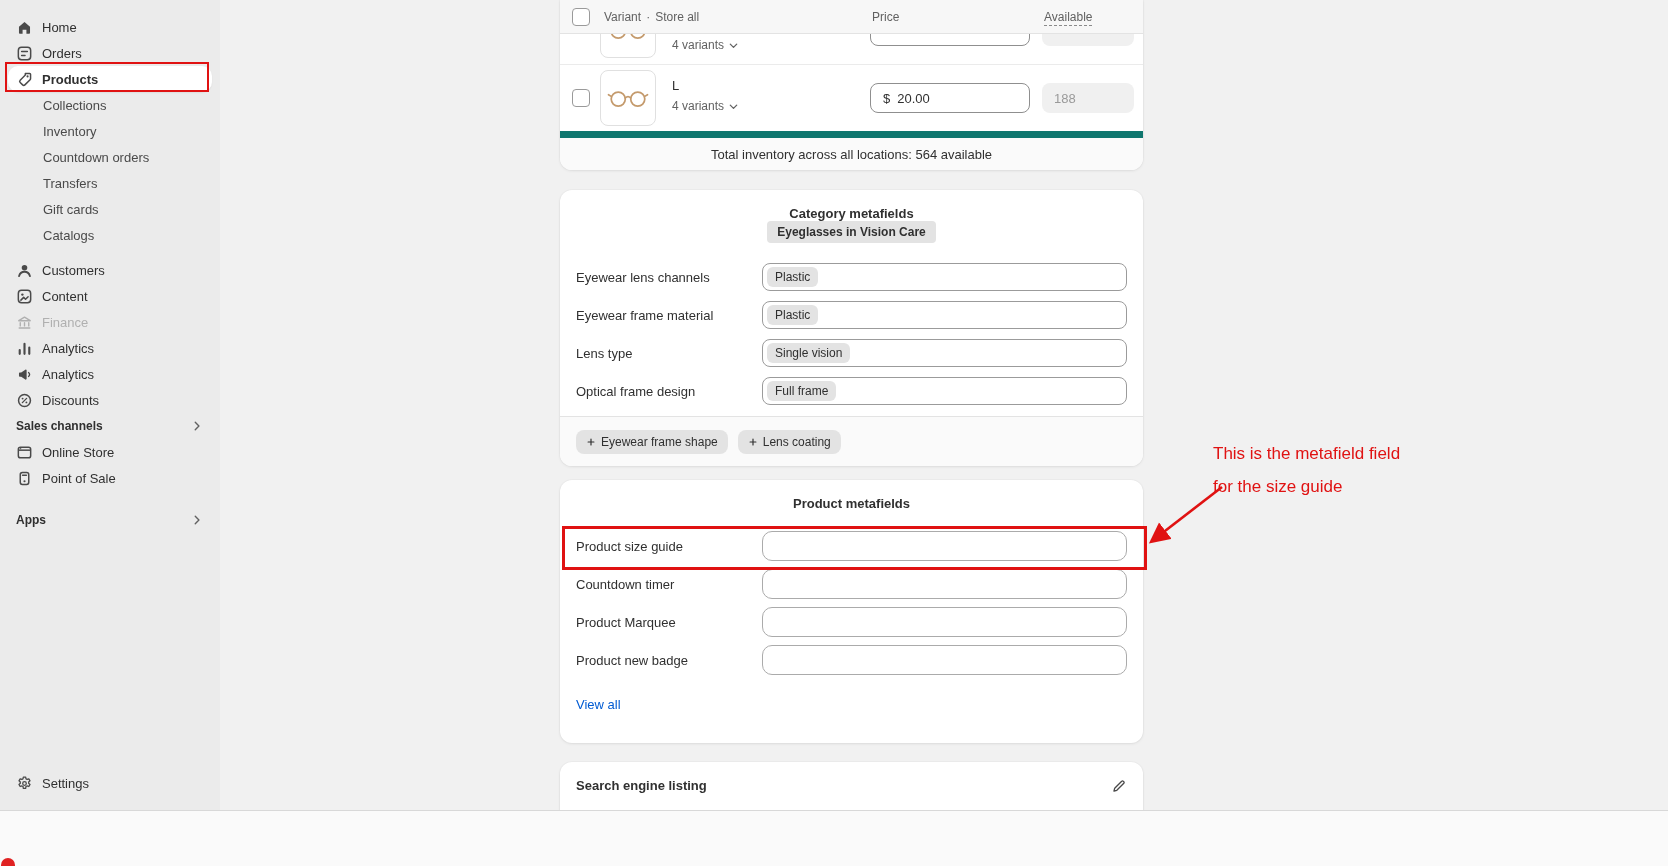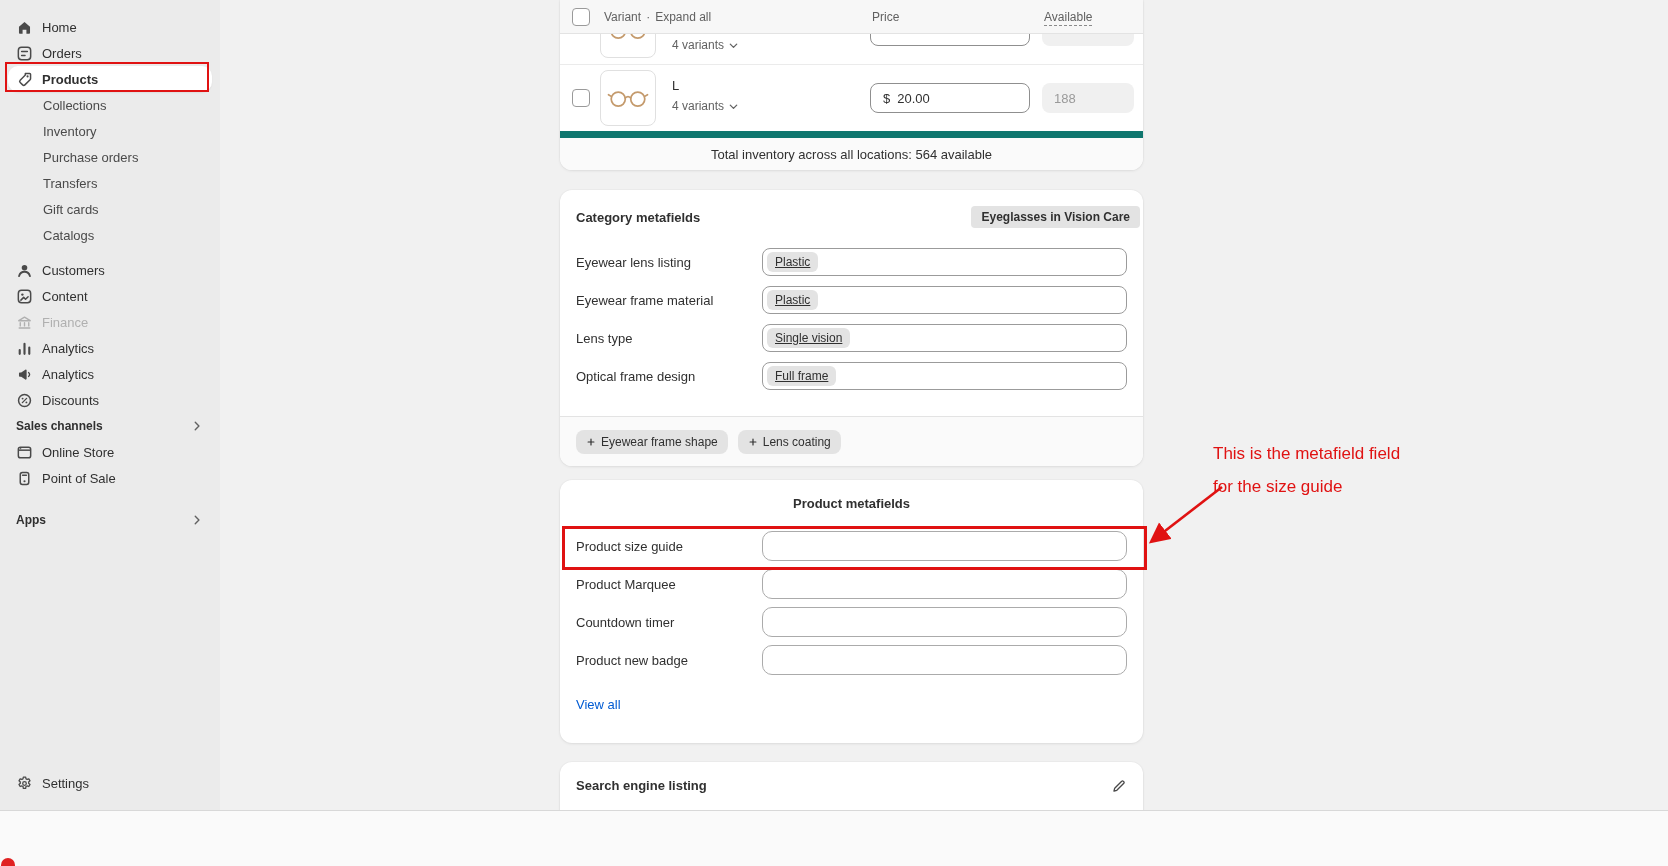--- a/index.html
+++ b/index.html
@@ -65,28 +65,28 @@
   .price-input{position:absolute;left:310px;width:160px;height:30px;border:1px solid #8f8f8f;border-radius:8px;background:#fff;display:flex;align-items:center;gap:7px;padding:0 12px;font-size:13px;}
   .price-input input{border:none;outline:none;width:100%;font:inherit;color:var(--text);background:transparent;}
   .vrow.partial .price-input{top:-18px;}
   .vrow.full .price-input{top:18px;}
   .avail-box{position:absolute;left:482px;width:92px;height:30px;border-radius:8px;background:#f0f0f0;color:#9a9a9a;display:flex;align-items:center;padding:0 12px;font-size:13px;}
   .vrow.partial .avail-box{top:-18px;}
   .vrow.full .avail-box{top:18px;}
   .vfooter{height:39px;background:#fafafa;border-top:7px solid #0f766e;border-radius:0 0 12px 12px;display:flex;align-items:center;justify-content:center;font-size:13px;color:var(--text);}
   
   .card-category{top:190px;height:276px;display:flex;flex-direction:column;}
-  .card-head{display:flex;align-items:center;justify-content:space-between;padding:16px 3px 0 16px;}
+  .card-head{display:flex;align-items:center;justify-content:space-between;padding:16px 16px 0 16px;flex-direction:column;}
   .card-title{font-size:13px;font-weight:700;color:var(--text);}
   .badge{background:var(--chip);border-radius:4px;padding:4px 10px;font-size:12px;font-weight:600;color:var(--text);}
   .mf-rows{padding:20px 16px 0 16px;}
   .mf-row{display:grid;grid-template-columns:186px 1fr;align-items:center;}
   .card-category .mf-row{margin-bottom:10px;}
   .mf-label{font-size:13px;color:var(--text);}
-  .tag-input{height:28px;border:1px solid #9b9b9b;border-radius:8px;background:#fff;display:flex;align-items:center;padding:0 4px;text-decoration:underline;}
+  .tag-input{height:28px;border:1px solid #9b9b9b;border-radius:8px;background:#fff;display:flex;align-items:center;padding:0 4px;}
   .tag{background:var(--chip);border-radius:6px;padding:3px 8px;font-size:12px;color:var(--text);}
   .card-foot{margin-top:auto;height:50px;background:#fafafa;border-top:1px solid #e3e3e3;border-radius:0 0 12px 12px;display:flex;align-items:center;gap:10px;padding:4px 16px;}
   .add-btn{display:inline-flex;align-items:center;gap:5px;background:var(--chip);border:none;border-radius:8px;height:24px;padding:0 10px;font-size:12px;font-weight:500;color:var(--text);font-family:inherit;}
   .add-btn svg{width:10px;height:10px;}
   
   .card-product{top:480px;height:263px;padding:16px 16px 0 16px;}
   .card-product .card-title{margin-bottom:20px;text-align:center;}
   .card-product .mf-row{margin-bottom:8px;}
   .text-field{height:30px;width:100%;border:1px solid #ababab;border-radius:10px;background:#fff;padding:0 12px;font:inherit;font-size:13px;outline:none;color:var(--text);}
   .view-all{display:inline-block;margin-top:14px;font-size:13px;color:var(--link);text-decoration:none;}
@@ -139,21 +139,21 @@
       <span class="lbl">Products</span>
     </div>
 
     <div class="nav-item sub">
         <span class="lbl">Collections</span>
       </div>
     <div class="nav-item sub">
         <span class="lbl">Inventory</span>
       </div>
     <div class="nav-item sub">
-        <span class="lbl">Purchase orders</span>
+        <span class="lbl">Countdown orders</span>
       </div>
     <div class="nav-item sub">
         <span class="lbl">Transfers</span>
       </div>
     <div class="nav-item sub">
         <span class="lbl">Gift cards</span>
       </div>
     <div class="nav-item sub">
         <span class="lbl">Catalogs</span>
       </div>
@@ -268,21 +268,21 @@
 </aside>
 
 <main class="content">
 
   <section class="card card-variants">
     <div class="vheader">
       <span class="checkbox"></span>
       <span class="vh-variant">
         <span>Variant</span>
         <span>·</span>
-        <span>Expand all</span>
+        <span>Store all</span>
       </span>
       <span class="vh-price">Price</span>
       <span class="vh-available"><span class="dashed">Available</span></span>
     </div>
 
     <div class="vrow partial">
       <span class="thumb">
           <svg viewBox="0 0 40 24" fill="none">
             <circle cx="11" cy="13" r="6.5" stroke="#c49a6c" stroke-width="1.6"></circle>
             <circle cx="29" cy="13" r="6.5" stroke="#c49a6c" stroke-width="1.6"></circle>
@@ -331,21 +331,21 @@
     </div>
   </section>
 
   <section class="card card-category">
     <div class="card-head">
       <span class="card-title">Category metafields</span>
       <span class="badge">Eyeglasses in Vision Care</span>
     </div>
     <div class="mf-rows">
       <div class="mf-row">
-        <span class="mf-label">Eyewear lens listing</span>
+        <span class="mf-label">Eyewear lens channels</span>
         <div class="tag-input">
             <span class="tag">Plastic</span>
           </div>
       </div>
       <div class="mf-row">
         <span class="mf-label">Eyewear frame material</span>
         <div class="tag-input">
             <span class="tag">Plastic</span>
           </div>
       </div>
@@ -378,25 +378,25 @@
     </div>
   </section>
 
   <section class="card card-product">
     <div class="card-title">Product metafields</div>
     <div class="mf-row">
       <span class="mf-label">Product size guide</span>
       <input class="text-field" value="" style="">
     </div>
     <div class="mf-row">
+      <span class="mf-label">Countdown timer</span>
+      <input class="text-field" value="" style="">
+    </div>
+    <div class="mf-row">
       <span class="mf-label">Product Marquee</span>
-      <input class="text-field" value="" style="">
-    </div>
-    <div class="mf-row">
-      <span class="mf-label">Countdown timer</span>
       <input class="text-field" value="" style="">
     </div>
     <div class="mf-row">
       <span class="mf-label">Product new badge</span>
       <input class="text-field" value="" style="">
     </div>
     <a class="view-all" href="#">View all</a>
   </section>
 
   <section class="card card-seo">

